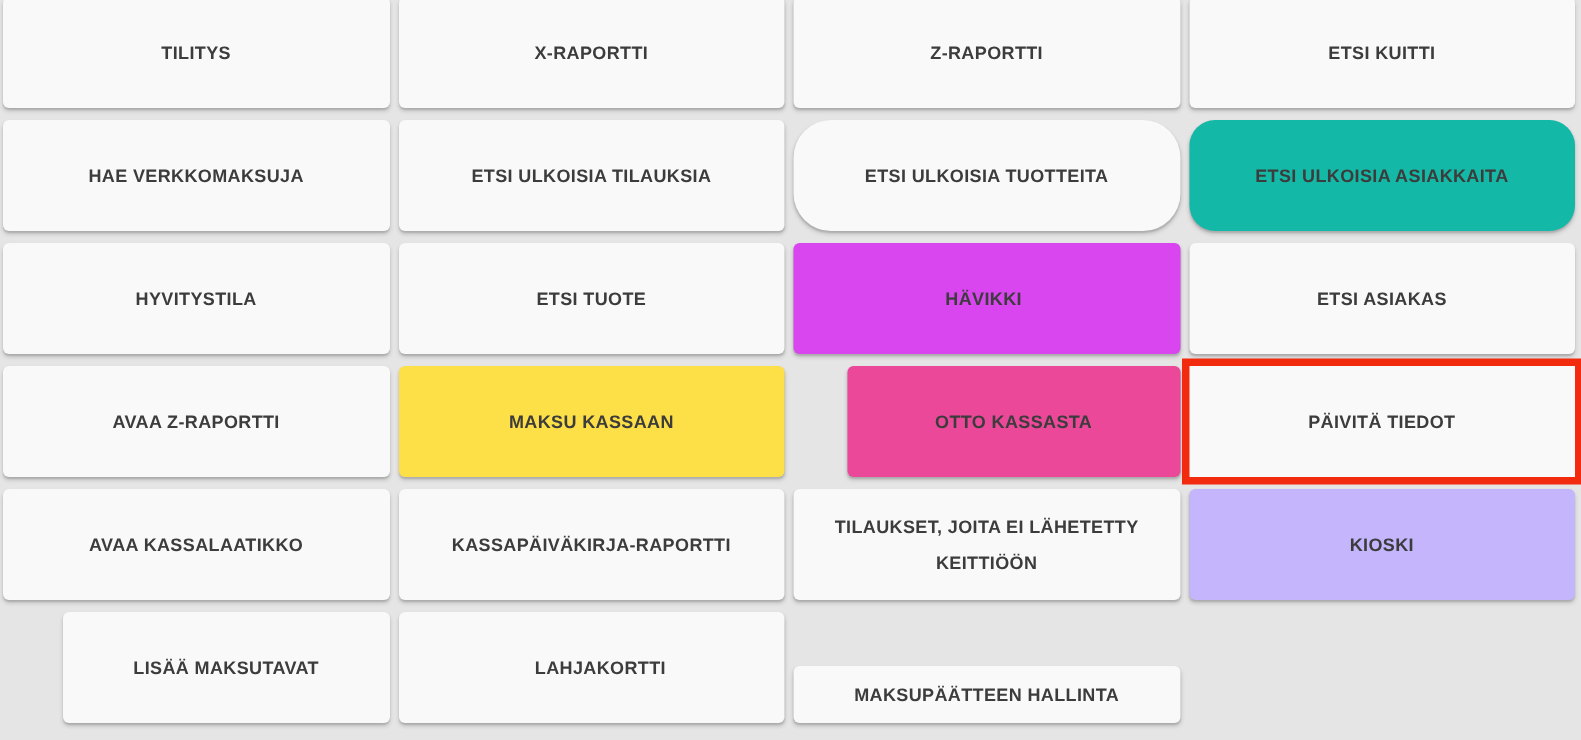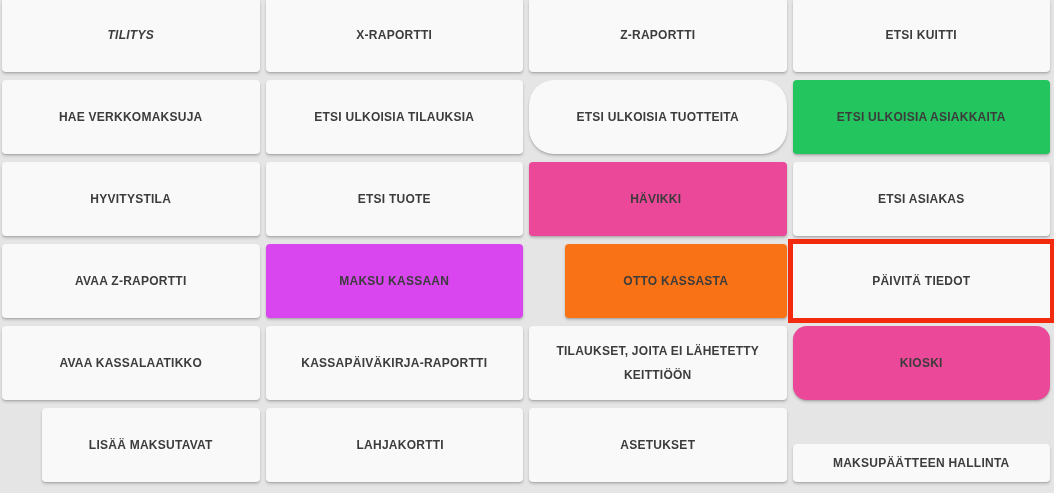--- a/index.html
+++ b/index.html
@@ -49,92 +49,89 @@
     border-radius: 0;
   }
 </style>
 </head>
 <body style="background: rgb(229, 229, 229);">
 
 <div class="screen">
   <div class="menu-grid">
 
     <div class="menu-btn" style="background: rgb(249, 249, 249);">
-      <span class="label" style="color: rgb(60, 60, 60); font-style: italic;">TILITYS</span>
+      <span class="label" style="color: rgb(60, 60, 60);">TILITYS</span>
     </div>
     <div class="menu-btn" style="background: rgb(249, 249, 249);">
       <span class="label" style="color: rgb(60, 60, 60);">X-RAPORTTI</span>
     </div>
     <div class="menu-btn" style="background: rgb(249, 249, 249);">
       <span class="label" style="color: rgb(60, 60, 60);">Z-RAPORTTI</span>
     </div>
     <div class="menu-btn" style="background: rgb(249, 249, 249);">
       <span class="label" style="color: rgb(60, 60, 60);">ETSI KUITTI</span>
     </div>
 
     <div class="menu-btn" style="background: rgb(249, 249, 249);">
       <span class="label" style="color: rgb(60, 60, 60);">HAE VERKKOMAKSUJA</span>
     </div>
     <div class="menu-btn" style="background: rgb(249, 249, 249);">
       <span class="label" style="color: rgb(60, 60, 60);">ETSI ULKOISIA TILAUKSIA</span>
     </div>
     <div class="menu-btn" style="background: rgb(249, 249, 249); border-radius: 25px;">
       <span class="label" style="color: rgb(60, 60, 60);">ETSI ULKOISIA TUOTTEITA</span>
     </div>
-    <div class="menu-btn" style="background: #22c55e;">
+    <div class="menu-btn" style="background: #14b8a6; border-radius: 17px;">
       <span class="label" style="color: rgb(60, 60, 60);">ETSI ULKOISIA ASIAKKAITA</span>
     </div>
 
     <div class="menu-btn" style="background: rgb(249, 249, 249);">
       <span class="label" style="color: rgb(60, 60, 60);">HYVITYSTILA</span>
     </div>
     <div class="menu-btn" style="background: rgb(249, 249, 249);">
       <span class="label" style="color: rgb(60, 60, 60);">ETSI TUOTE</span>
     </div>
-    <div class="menu-btn" style="background: #ec4899; padding-left: 20px;">
+    <div class="menu-btn" style="background: #d946ef; padding-left: 20px;">
       <span class="label" style="color: rgb(60, 60, 60);">HÄVIKKI</span>
     </div>
     <div class="menu-btn" style="background: rgb(249, 249, 249);">
       <span class="label" style="color: rgb(60, 60, 60);">ETSI ASIAKAS</span>
     </div>
 
     <div class="menu-btn" style="background: rgb(249, 249, 249);">
       <span class="label" style="color: rgb(60, 60, 60);">AVAA Z-RAPORTTI</span>
     </div>
-    <div class="menu-btn" style="background: #d946ef;">
+    <div class="menu-btn" style="background: #fde047;">
       <span class="label" style="color: rgb(60, 60, 60);">MAKSU KASSAAN</span>
     </div>
-    <div class="menu-btn" style="background: #f97316; margin-left: 36px;">
+    <div class="menu-btn" style="background: #ec4899; margin-left: 36px;">
       <span class="label" style="color: rgb(60, 60, 60);">OTTO KASSASTA</span>
     </div>
     <div class="menu-btn highlighted" style="background: rgb(249, 249, 249); --highlight: #f22b0e;">
       <span class="label" style="color: rgb(60, 60, 60);">PÄIVITÄ TIEDOT</span>
     </div>
 
     <div class="menu-btn" style="background: rgb(249, 249, 249);">
       <span class="label" style="color: rgb(60, 60, 60);">AVAA KASSALAATIKKO</span>
     </div>
     <div class="menu-btn" style="background: rgb(249, 249, 249);">
       <span class="label" style="color: rgb(60, 60, 60);">KASSAPÄIVÄKIRJA-RAPORTTI</span>
     </div>
     <div class="menu-btn" style="background: rgb(249, 249, 249);">
       <span class="label" style="color: rgb(60, 60, 60);">TILAUKSET, JOITA EI LÄHETETTY
 KEITTIÖÖN</span>
     </div>
-    <div class="menu-btn" style="background: #ec4899; border-radius: 14px;">
+    <div class="menu-btn" style="background: #c4b5fd;">
       <span class="label" style="color: rgb(60, 60, 60);">KIOSKI</span>
     </div>
 
     <div class="menu-btn" style="background: rgb(249, 249, 249); margin-left: 40px;">
       <span class="label" style="color: rgb(60, 60, 60);">LISÄÄ MAKSUTAVAT</span>
     </div>
     <div class="menu-btn" style="background: rgb(249, 249, 249); padding-left: 36px;">
       <span class="label" style="color: rgb(60, 60, 60);">LAHJAKORTTI</span>
     </div>
-    <div class="menu-btn" style="background: rgb(249, 249, 249);">
-      <span class="label" style="color: rgb(60, 60, 60);">ASETUKSET</span>
-    </div>
     <div class="menu-btn" style="background: rgb(249, 249, 249); margin-top: 36px;">
       <span class="label" style="color: rgb(60, 60, 60);">MAKSUPÄÄTTEEN HALLINTA</span>
     </div>
 
   </div>
 </div>
 
 </body></html>

